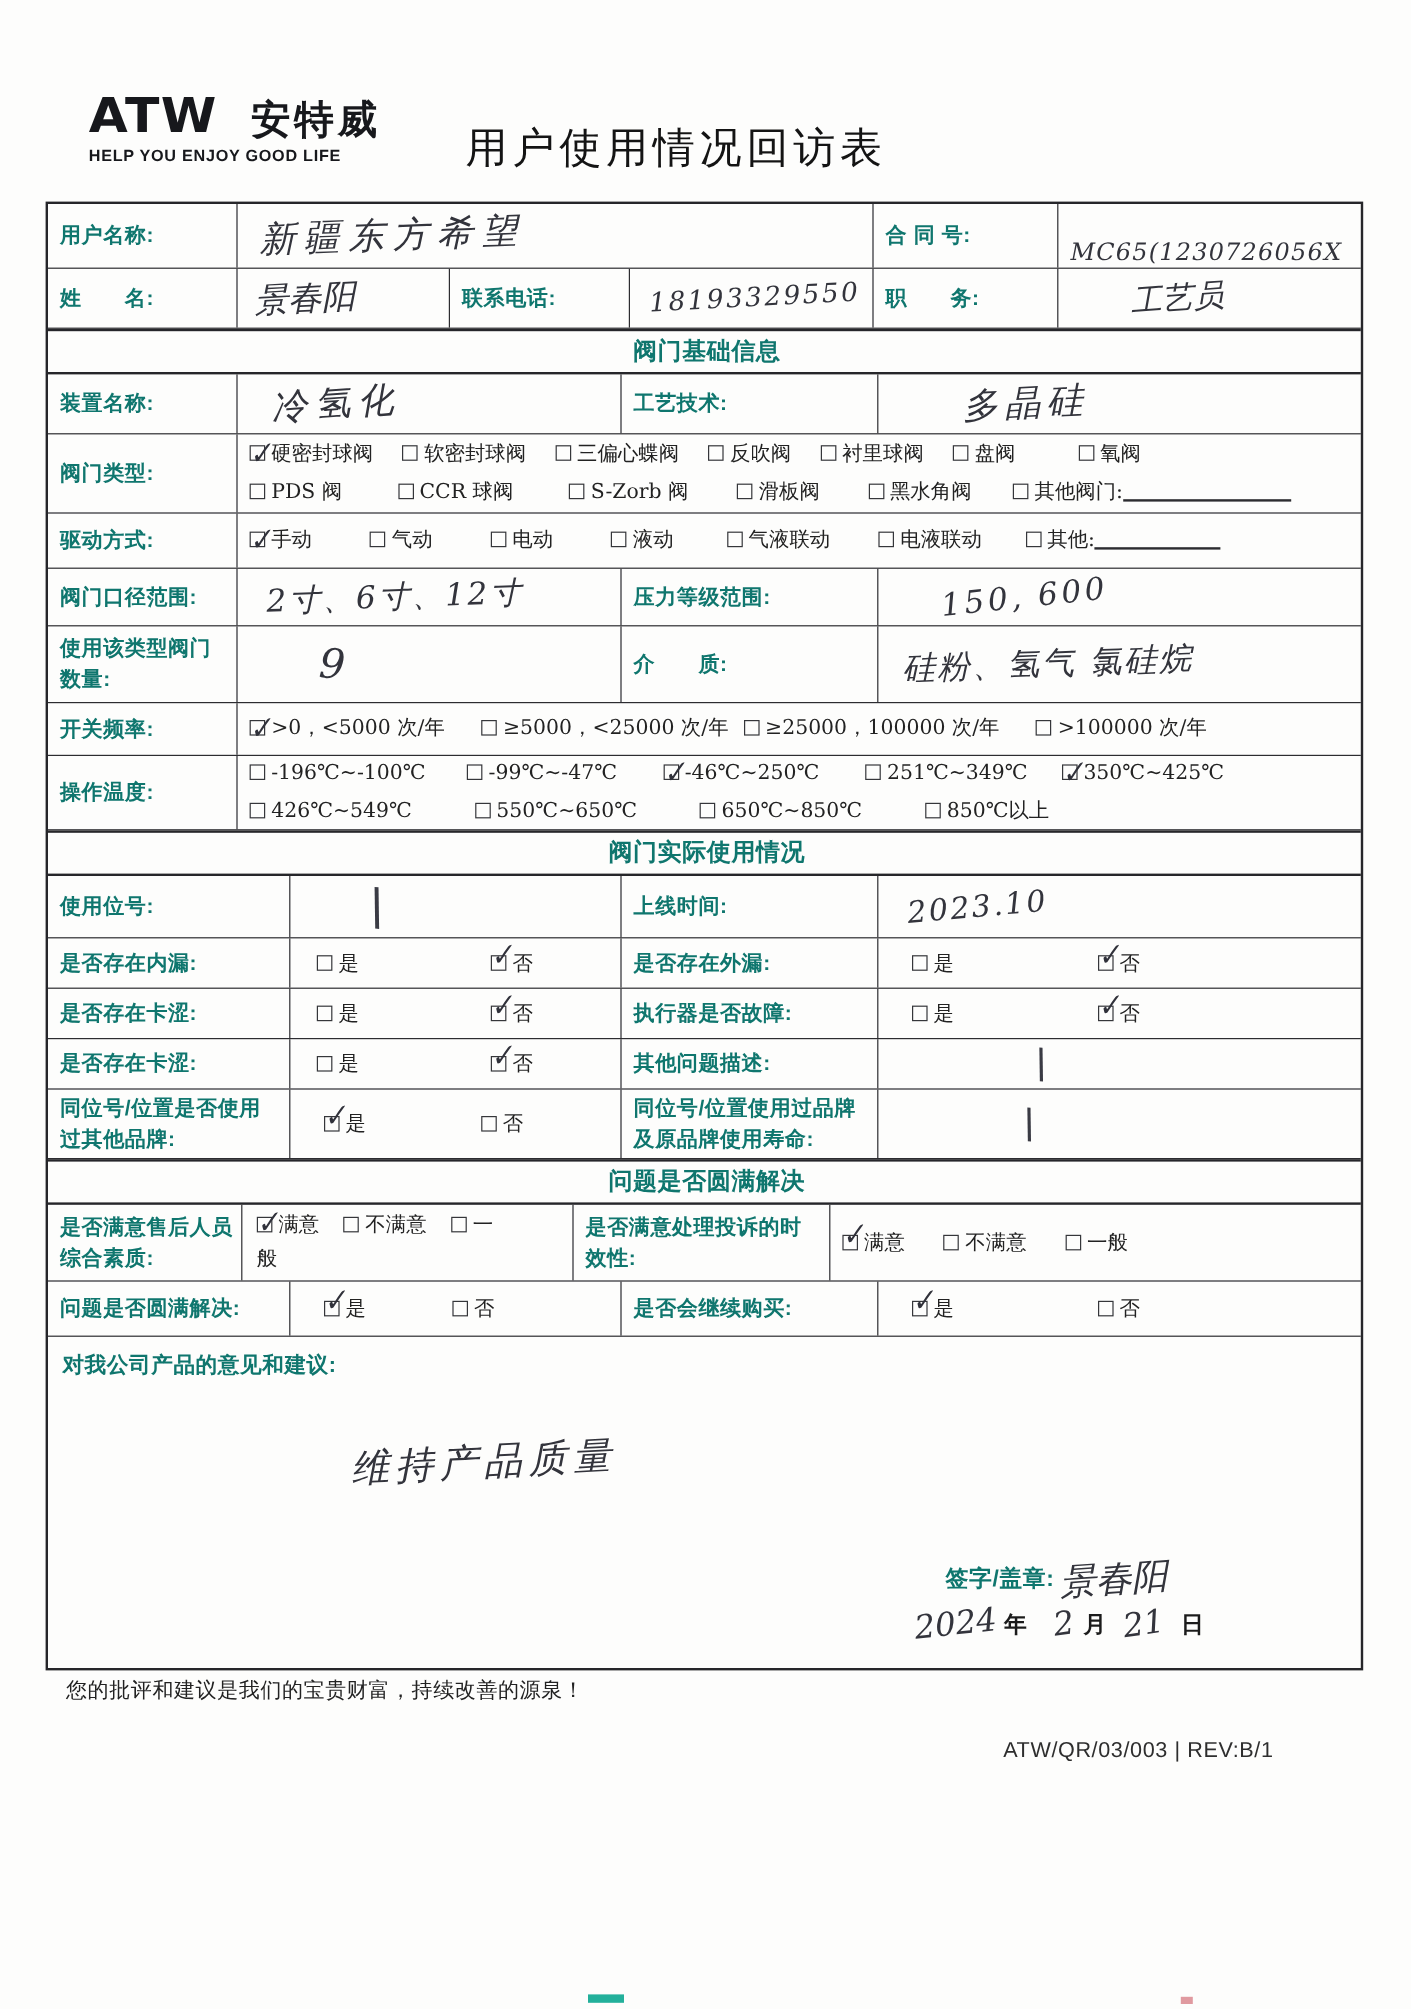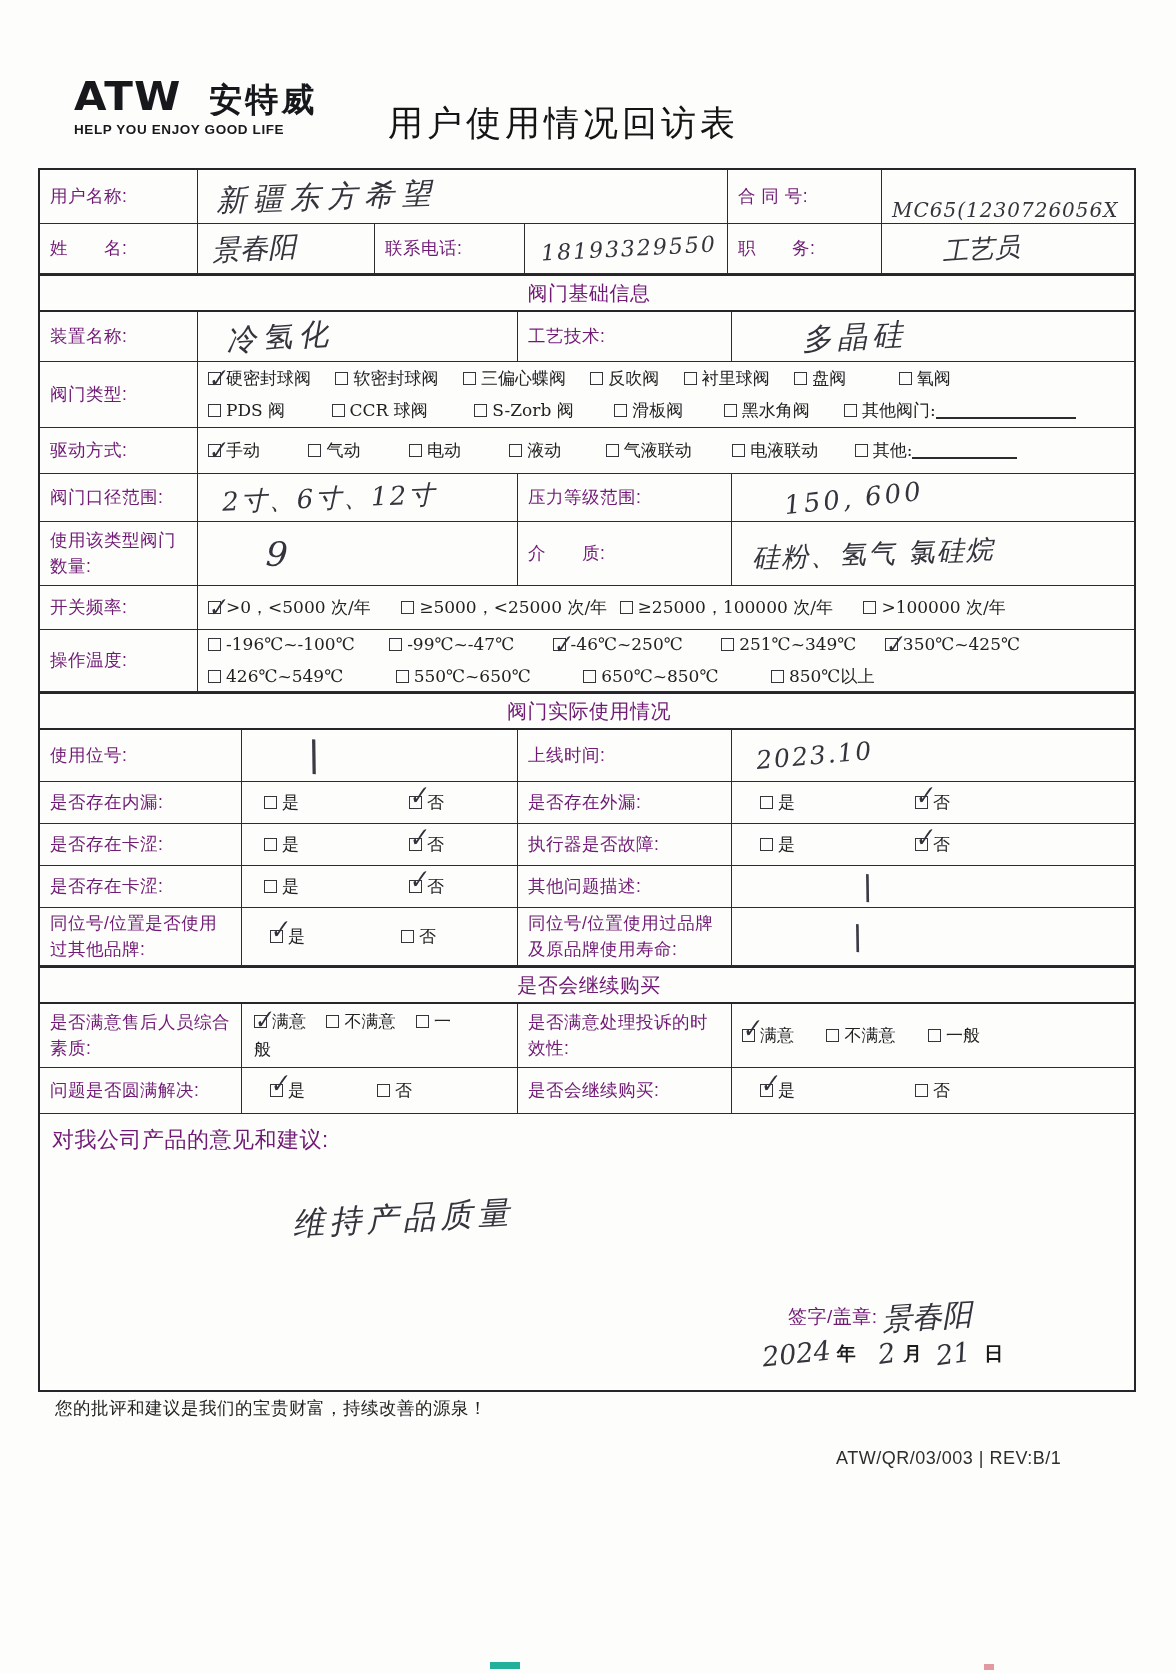--- a/index.html
+++ b/index.html
@@ -15,21 +15,21 @@
   .logo-tag { margin-top: 6px; font-size: 13.5px; font-weight: bold; letter-spacing: 0.6px; color: #17181c; }
   .title { position: absolute; left: 388px; top: 100px; font-family: "DejaVu Serif", "Liberation Serif", serif; font-weight: 500; font-size: 35px; letter-spacing: 4px; color: #141414; }
 
   
   .tbl { position: absolute; left: 38px; top: 168px; width: 1098px; border: 2px solid #26262a; }
   .row { display: flex; border-bottom: 1px solid #2c2c30; position: relative; }
   .row:last-child { border-bottom: none; }
   .sec-row { border-top: 2px solid #26262a; border-bottom: 2px solid #26262a; }
   .cell { border-right: 1px solid #2c2c30; display: flex; align-items: center; padding: 2px 6px 2px 10px; position: relative; overflow: visible; }
   .cell:last-child { border-right: none; flex: 1; }
-  .lbl { font-weight: normal; font-size: 17.5px; line-height: 1.45; letter-spacing: 0.5px; color: #701a75; }
+  .lbl { font-weight: bold; font-size: 17.5px; line-height: 1.45; letter-spacing: 0.5px; color: #0f766e; }
   .sec { justify-content: center; font-weight: bold; font-size: 20px; letter-spacing: 2px; }
   .stack { flex-direction: column; justify-content: center; align-items: stretch; }
   .optline { padding: 1px 0; line-height: 1.75; }
 
   
   .opt { display: inline; white-space: normal; }
   .olbl { font-size: 17px; font-family: "DejaVu Serif", "Liberation Serif", serif; color: #222; }
   .box { display: inline-block; width: 13px; height: 13px; border: 1.5px solid #35363a; margin-right: 5px; position: relative; vertical-align: -1px; }
   .box.checked::after { content: "✓"; position: absolute; left: -2px; top: -15px; font-size: 24px; color: #30313a; font-family: "DejaVu Serif", serif; transform: rotate(-10deg); font-style: italic; }
   .blank { display: inline-block; border-bottom: 2px solid #2c2c30; height: 15px; vertical-align: -3px; }
@@ -315,26 +315,26 @@
       <div class="cell" style="width:214px">
           <span class="lbl">同位号/位置使用过品牌及原品牌使用寿命:</span>
         </div>
       <div class="cell">
           <span class="hw hw-slash" style="font-size:34px;margin-left:110px">\</span>
         </div>
     </div>
 
     <div class="row sec-row" style="height:38px">
       <div class="cell sec">
-          <span class="lbl" style="font-size:20px">是否会继续购买</span>
+          <span class="lbl" style="font-size:20px">问题是否圆满解决</span>
         </div>
     </div>
 
     <div class="row" style="height:64px">
-      <div class="cell" style="width:202px">
+      <div class="cell" style="width:162px">
           <span class="lbl">是否满意售后人员综合素质:</span>
         </div>
       <div class="cell" style="width:276px;padding-left:12px">
         <div style="width:206px;line-height:1.6">
           <span class="opt" style="margin-right:16px"><span class="box checked"></span><span class="olbl">满意</span></span>
           <span class="opt" style="margin-right:16px"><span class="box"></span><span class="olbl">不满意</span></span>
           <span class="opt"><span class="box"></span><span class="olbl">一般</span></span>
         </div>
       </div>
       <div class="cell" style="width:214px">
@@ -361,21 +361,21 @@
           <span class="lbl">是否会继续购买:</span>
         </div>
       <div class="cell" style="padding-left:28px">
         <span class="opt" style="margin-right:120px"><span class="box checked"></span><span class="olbl">是</span></span>
         <span class="opt"><span class="box"></span><span class="olbl">否</span></span>
       </div>
     </div>
 
     <div class="row" style="height:276px">
       <div class="cell cmt">
-        <span class="lbl" style="font-size:22px">对我公司产品的意见和建议:</span>
+        <span class="lbl" style="font-size:18px">对我公司产品的意见和建议:</span>
         <span class="hw cmt-hw">维持产品质量</span>
         <div class="sig-line">
           <span class="lbl" style="font-size:19px">签字/盖章:</span>
           <span class="hw sig-name">景春阳</span>
         </div>
         <div class="date-line">
           <span class="hw" style="transform:rotate(-6deg)">2024</span>
           <span class="dl" style="margin:0 22px 0 6px">年</span>
           <span class="hw" style="transform:rotate(-8deg)">2</span>
           <span class="dl" style="margin:0 14px 0 8px">月</span>

